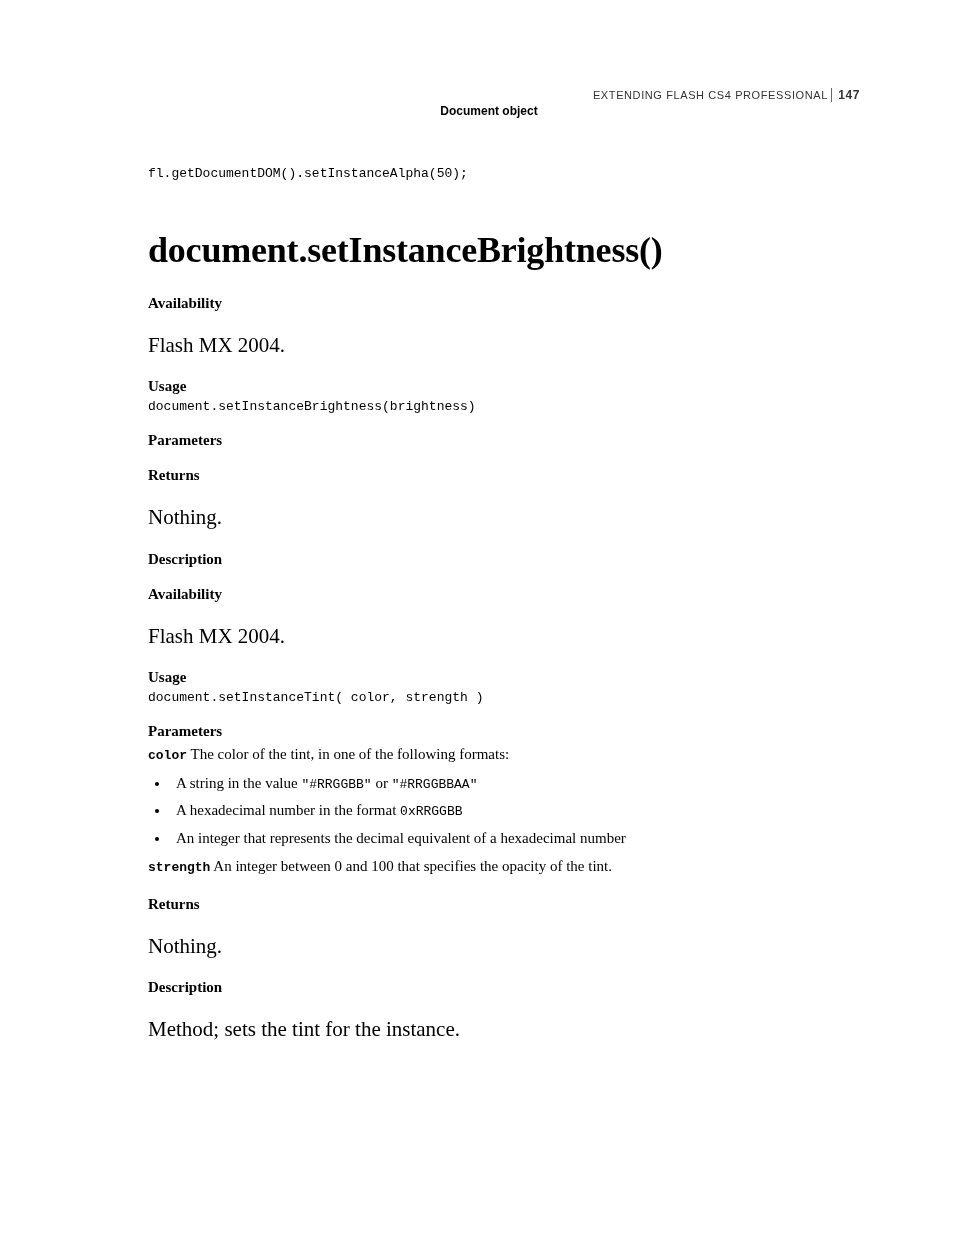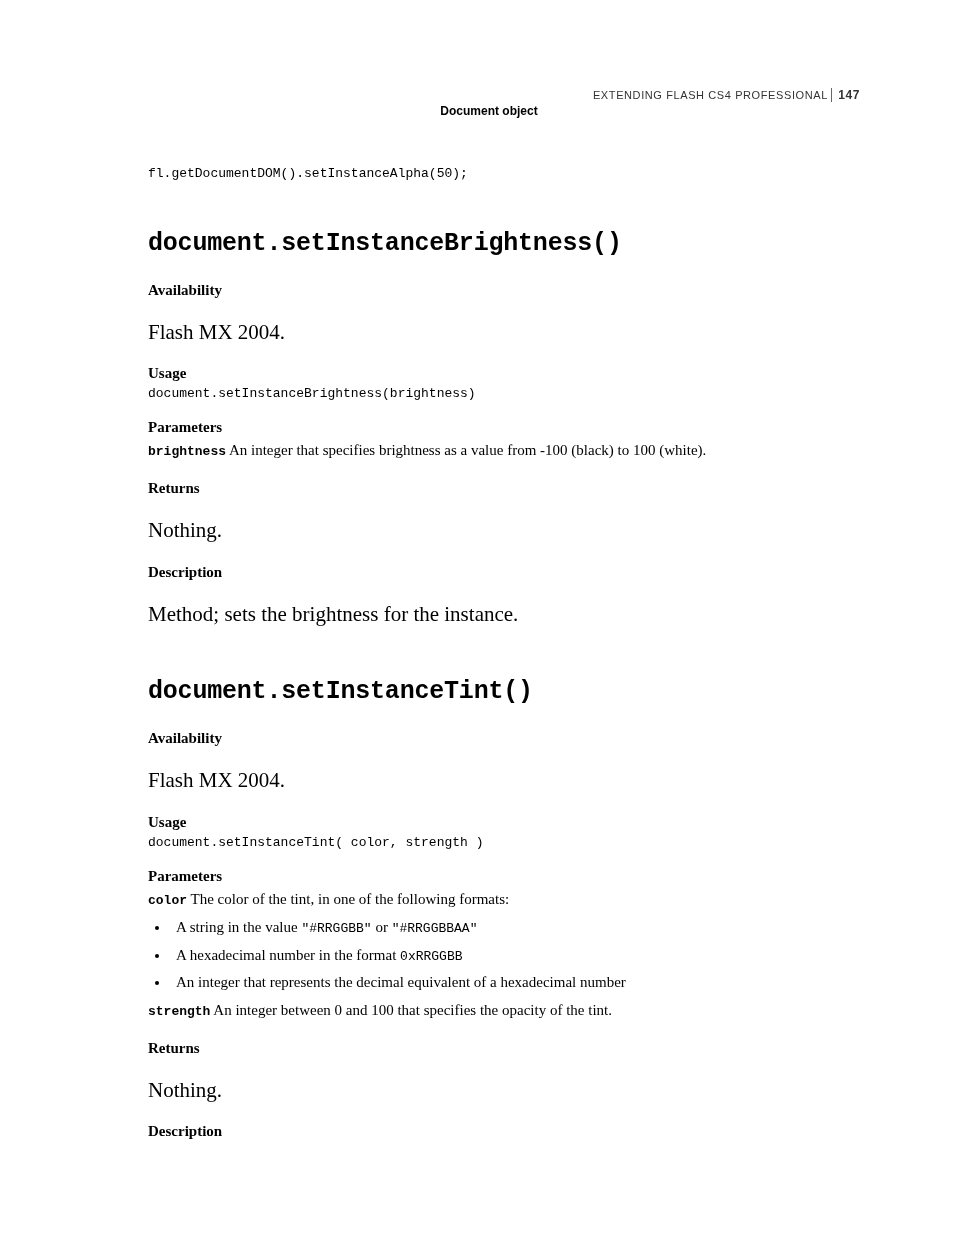--- a/index.html
+++ b/index.html
@@ -40,23 +40,23 @@
   }
   .code, code {
     font-family: "Courier New", Courier, monospace;
     font-size: 13px;
   }
   pre.code {
     margin: 0 0 18px 0;
     white-space: pre;
   }
   h1.method {
-    font-family: Liberation Mono, monospace;
+    font-family: Liberation Serif, serif;
     font-weight: 700;
-    font-size: 25px;
+    font-size: 36px;
     margin: 48px 0 24px 0;
     letter-spacing: -0.2px;
   }
   .label {
     font-family: "Minion Pro", "Times New Roman", Georgia, serif;
     font-weight: 700;
     font-size: 15px;
     margin: 18px 0 4px 0;
   }
   .body {
@@ -112,37 +112,32 @@
     <div class="body">Flash MX 2004.</div>
   </div>
 
   <div class="section">
     <div class="label">Usage</div>
     <pre class="code">document.setInstanceBrightness(brightness)</pre>
   </div>
 
   <div class="section">
     <div class="label">Parameters</div>
-    <div class="param-line">
-      <span class="param-name">brightness</span><span>  An integer that specifies brightness as a value from -100 (black) to 100 (white).</span>
-    </div>
   </div>
 
   <div class="section">
     <div class="label">Returns</div>
     <div class="body">Nothing.</div>
   </div>
 
   <div class="section">
     <div class="label">Description</div>
-    <div class="body">Method; sets the brightness for the instance.</div>
   </div>
 
 
-  <h1 class="method">document.setInstanceTint()</h1>
 
   <div class="section">
     <div class="label">Availability</div>
     <div class="body">Flash MX 2004.</div>
   </div>
 
   <div class="section">
     <div class="label">Usage</div>
     <pre class="code">document.setInstanceTint( color, strength )</pre>
   </div>
@@ -168,15 +163,16 @@
     </div>
   </div>
 
   <div class="section">
     <div class="label">Returns</div>
     <div class="body">Nothing.</div>
   </div>
 
   <div class="section">
     <div class="label">Description</div>
+    <div class="body">Method; sets the tint for the instance.</div>
   </div>
 
 </div>
 
 </body></html>

